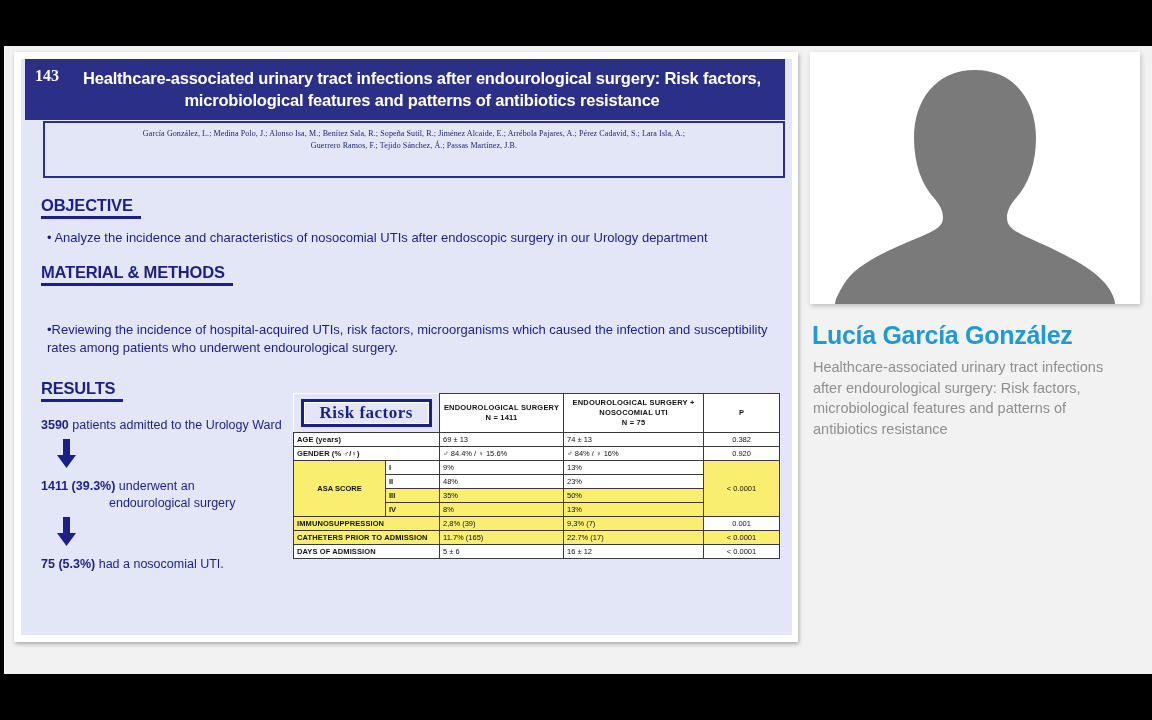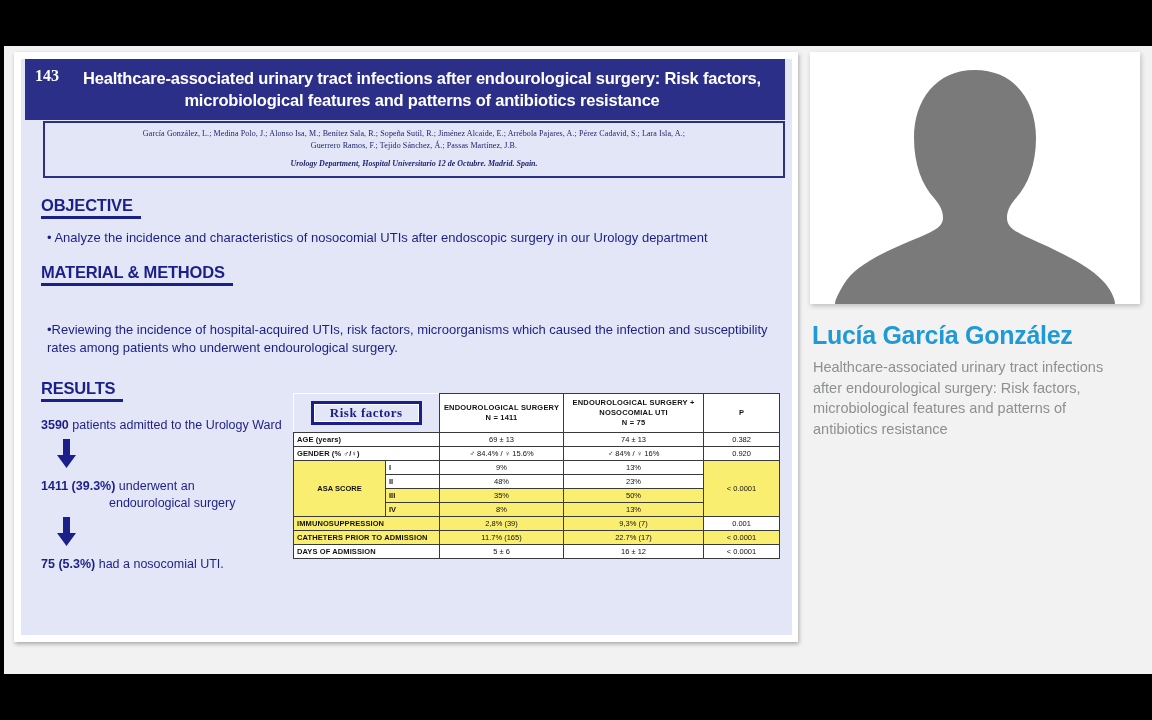--- a/index.html
+++ b/index.html
@@ -201,21 +201,21 @@
     line-height: 1.35;
     height: 34px;
     letter-spacing: 0.2px;
   }
   td.rowlabel {
     font-weight: bold;
     text-align: left;
     font-size: 7.5px;
     letter-spacing: 0.1px;
   }
-  td.val { text-align: center; font-size: 9px; }
+  td.val { text-align: left; font-size: 9px; }
   td.pval { text-align: center; font-size: 9px; }
   td.asa-label {
     font-weight: bold;
     text-align: center;
     background: #f9ee70 !important;
     font-size: 7.5px;
   }
   td.asa-num {
     font-weight: bold;
     text-align: left;
@@ -229,21 +229,21 @@
     text-align: center;
     vertical-align: middle;
   }
   .riskfactors-box {
     display: inline-block;
     border: 3px solid #1b1f8a;
     background: #e3e6f7;
     color: #1b1f8a;
     font-family: "Liberation Serif", serif;
     font-weight: bold;
-    font-size: 13px;
+    font-size: 17px;
     padding: 1px 16px;
     letter-spacing: 0.5px;
     box-shadow: inset 0 0 0 1px #ffffff;
   }
 
   
   .right-panel {
     position: absolute;
     left: 806px;
     top: 6px;
@@ -294,21 +294,20 @@
       <div class="slide-inner">
 
         <div class="title-banner">
           <div class="slide-number">143</div>
           <div class="title-text">Healthcare-associated urinary tract infections after endourological surgery: Risk factors, microbiological features and patterns of antibiotics resistance</div>
         </div>
 
         <div class="authors-box">
           <div class="authors-line">García González, L.; Medina Polo, J.; Alonso Isa, M.; Benítez Sala, R.; Sopeña Sutil, R.; Jiménez Alcaide, E.; Arrébola Pajares, A.; Pérez Cadavid, S.; Lara Isla, A.;</div>
           <div class="authors-line">Guerrero Ramos, F.; Tejido Sánchez, Á.; Passas Martínez, J.B.</div>
-          <div class="affiliation-line">Urology Department, Hospital Universitario 12 de Octubre. Madrid. Spain.</div>
         </div>
 
         <div class="section-head" id="head-objective">OBJECTIVE</div>
         <div class="body-text" id="obj-bullet">• Analyze the incidence and characteristics of nosocomial UTIs after endoscopic surgery in our Urology department</div>
 
         <div class="section-head" id="head-methods">MATERIAL &amp; METHODS</div>
         <div class="body-text" id="met-bullet-2">•Reviewing the incidence of hospital-acquired UTIs, risk factors, microorganisms which caused the infection and susceptibility rates among patients who underwent endourological surgery.</div>
 
         <div class="section-head" id="head-results">RESULTS</div>
 

